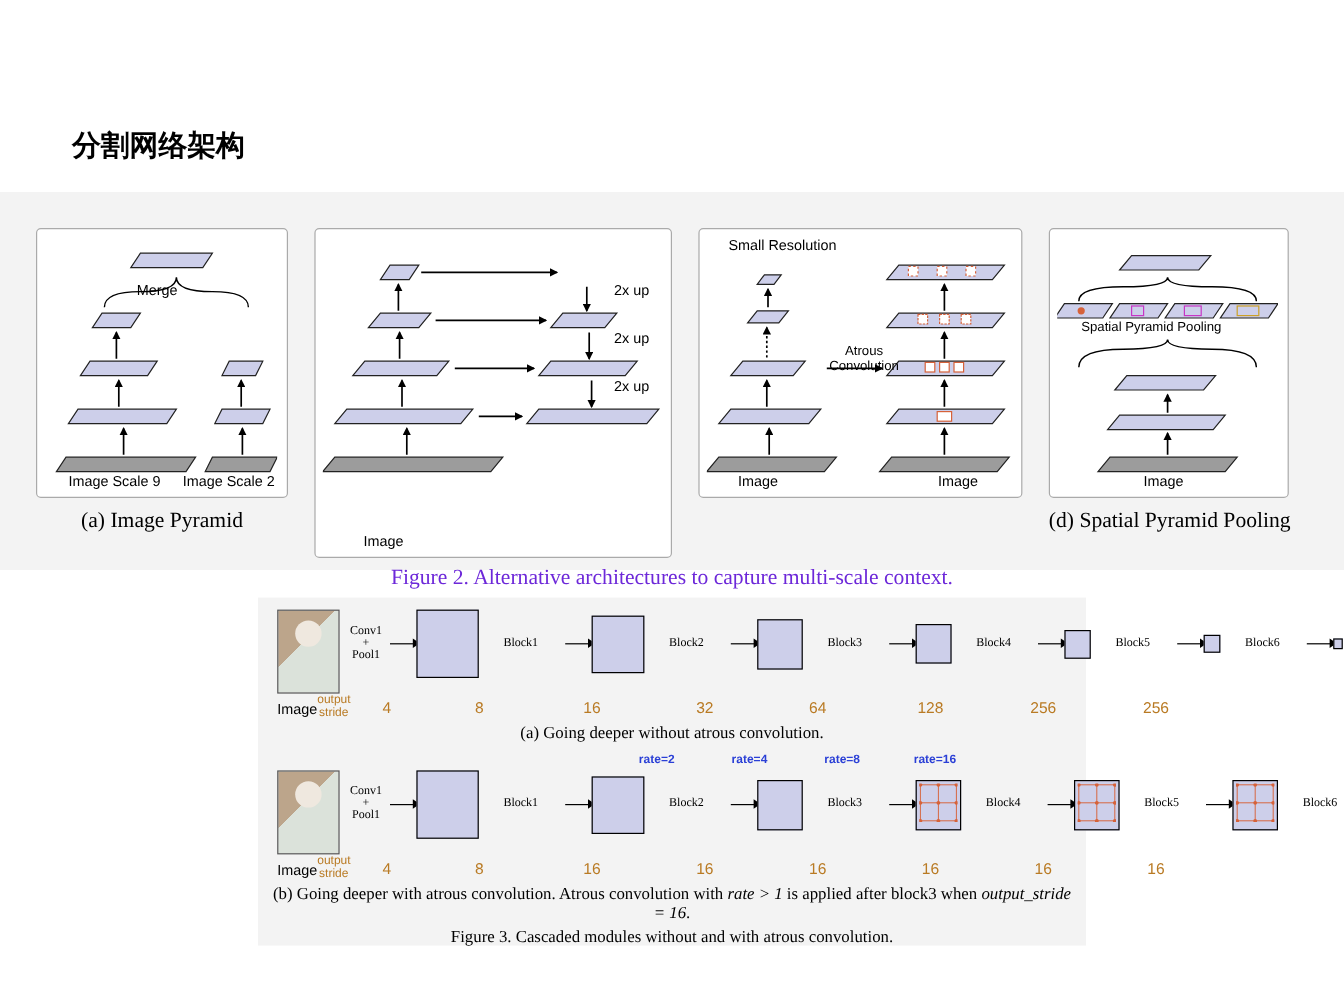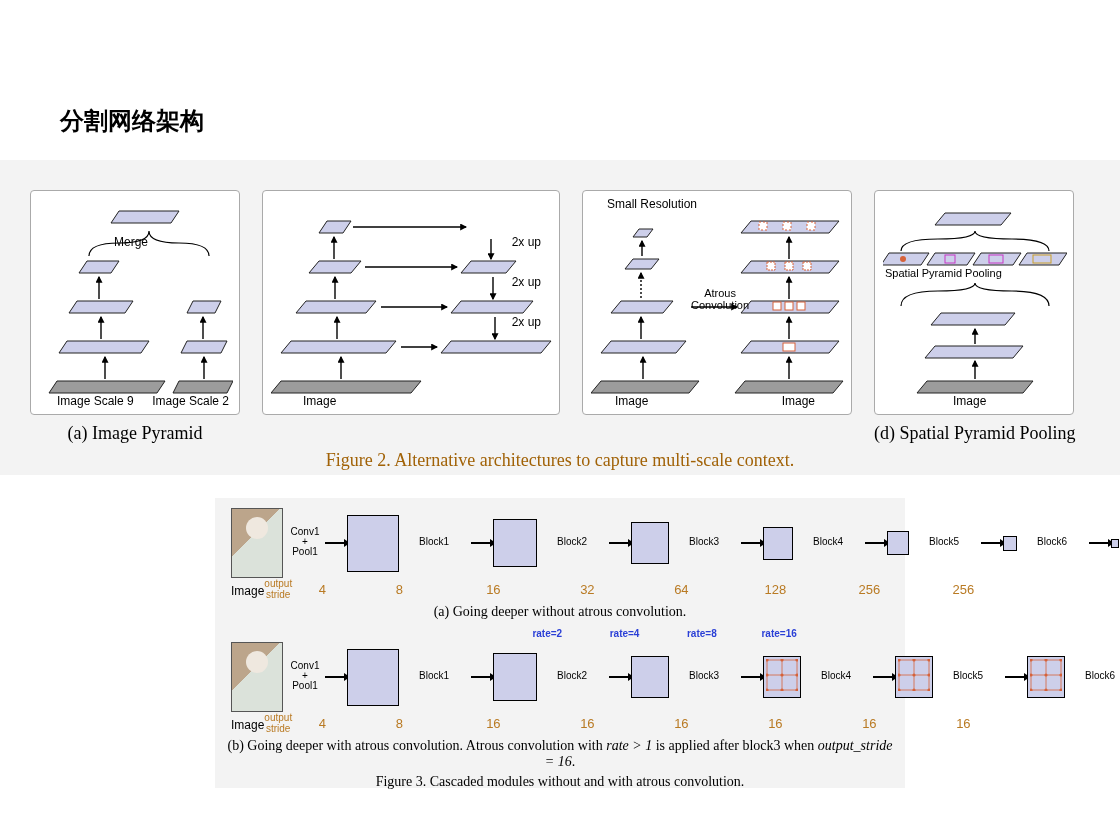--- a/index.html
+++ b/index.html
@@ -33,52 +33,53 @@
     gap: 22px;
     align-items: flex-start;
   }
   .panel-box {
     background: #fff;
     border: 1.5px solid #aaa;
     border-radius: 4px;
     padding: 10px 8px 8px 8px;
     display: flex;
     flex-direction: column;
-    align-items: flex-start;
+    align-items: flex-end;
     position: relative;
   }
   .panel-caption {
     text-align: center;
     font-family: "Times New Roman", serif;
     font-size: 18px;
     margin-top: 8px;
     color: #000;
   }
   .fig2-caption {
     text-align: center;
     font-family: "Times New Roman", serif;
     font-size: 18px;
-    color: #a16207;
+    color: #6d28d9;
     margin-top: 6px;
   }
   svg { display: block; }
   .fig3-region {
     position: absolute;
     left: 215px;
     top: 498px;
     width: 690px;
     height: 290px;
     background: #f3f3f3;
     padding: 8px 10px 6px 10px;
   }
   .cascade-row {
     display: flex;
-    align-items: center;
+    align-items: flex-start;
     margin-left: 6px;
     margin-top: 2px;
+    font-family: Liberation Serif, serif;
   }
   .image-stub {
     width: 52px;
     height: 70px;
     background: linear-gradient(135deg,#bca58b 0 40%,#dbe2da 40% 100%);
     border: 1px solid #555;
     position: relative;
   }
   .image-stub::after {
     content: "";
@@ -190,21 +191,21 @@
           <polygon points="80,10 140,10 132,22 72,22" fill="#cdcfea" stroke="#222"></polygon>
         </svg>
         <div style="position:absolute;left:83px;top:44px;font-size:12px;">Merge</div>
         <div style="position:absolute;left:26px;bottom:6px;font-size:12px;">Image Scale 9</div>
         <div style="position:absolute;right:10px;bottom:6px;font-size:12px;">Image Scale 2</div>
       </div>
       <div class="panel-caption">(a) Image Pyramid</div>
     </div>
 
     <div>
-      <div class="panel-box" style="width:298px;height:225px;">
+      <div class="panel-box" style="width:298px;height:275px;">
         <svg width="282" height="205">
           <polygon points="10,180 150,180 140,192 0,192" fill="#9c9c9c" stroke="#222"></polygon>
           <polygon points="20,140 125,140 115,152 10,152" fill="#cdcfea" stroke="#222"></polygon>
           <polygon points="35,100 105,100 95,112 25,112" fill="#cdcfea" stroke="#222"></polygon>
           <polygon points="48,60 90,60 80,72 38,72" fill="#cdcfea" stroke="#222"></polygon>
           <polygon points="56,20 80,20 72,32 48,32" fill="#cdcfea" stroke="#222"></polygon>
           <line x1="70" y1="178" x2="70" y2="156" stroke="#000" stroke-width="1.4" marker-end="url(#ah)"></line>
           <line x1="66" y1="138" x2="66" y2="116" stroke="#000" stroke-width="1.4" marker-end="url(#ah)"></line>
           <line x1="64" y1="98" x2="64" y2="76" stroke="#000" stroke-width="1.4" marker-end="url(#ah)"></line>
           <line x1="63" y1="58" x2="63" y2="36" stroke="#000" stroke-width="1.4" marker-end="url(#ah)"></line>
@@ -301,21 +302,21 @@
               <rect x="62" y="54" width="10" height="8" fill="none" stroke="#c736c5"></rect>
             <polygon points="98,52 138,52 130,64 90,64" fill="#cdcfea" stroke="#222"></polygon>
               <rect x="106" y="54" width="14" height="8" fill="none" stroke="#c736c5"></rect>
             <polygon points="144,52 184,52 176,64 136,64" fill="#cdcfea" stroke="#222"></polygon>
               <rect x="150" y="54" width="18" height="8" fill="none" stroke="#cba028"></rect>
           </g>
           <path d="M18,105 Q18,90 55,90 Q92,90 92,82 Q92,90 129,90 Q166,90 166,105" fill="none" stroke="#000" stroke-width="1.2"></path>
           <polygon points="62,12 128,12 118,24 52,24" fill="#cdcfea" stroke="#222"></polygon>
           <path d="M18,50 Q18,38 55,38 Q92,38 92,30 Q92,38 129,38 Q166,38 166,50" fill="none" stroke="#000" stroke-width="1.2"></path>
         </svg>
-        <div style="position:absolute;left:10px;top:76px;font-size:11px;">Spatial Pyramid Pooling</div>
+        <div style="position:absolute;left:26px;top:76px;font-size:11px;">Spatial Pyramid Pooling</div>
         <div style="position:absolute;left:78px;bottom:6px;font-size:12px;">Image</div>
       </div>
       <div class="panel-caption">(d) Spatial Pyramid Pooling</div>
     </div>
   </div>
   <div class="fig2-caption">Figure 2. Alternative architectures to capture multi-scale context.</div>
 </div>
 
 <div class="fig3-region">
 

